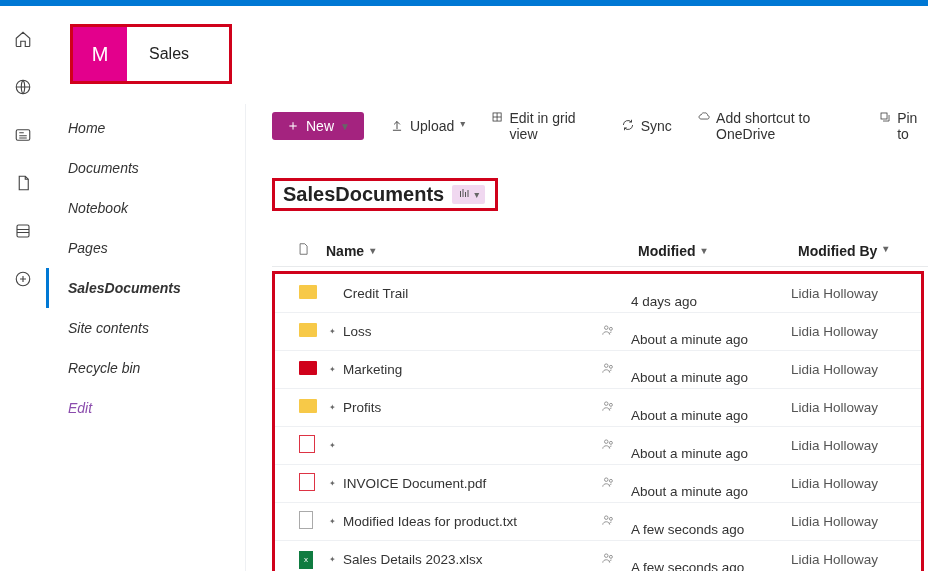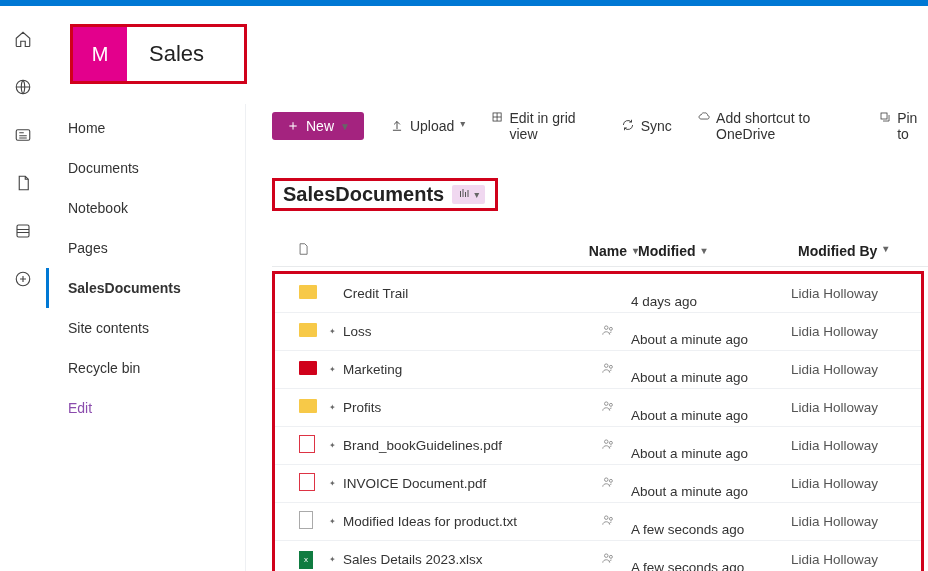--- a/index.html
+++ b/index.html
@@ -5,37 +5,37 @@
     * { box-sizing: border-box; margin: 0; padding: 0; font-family: "Segoe UI", Arial, sans-serif; }
     body { width: 928px; height: 571px; overflow: hidden; background: #fff; position: relative; }
     .topbar { height: 6px; background: #0078d4; width: 100%; }
     .main { display: flex; height: calc(100% - 6px); }
     .rail { width: 46px; border-right: 1px solid #fff; display: flex; flex-direction: column; align-items: center; padding-top: 24px; gap: 26px; color: #444; }
     .rail svg { width: 18px; height: 18px; }
     .content { flex: 1; display: flex; flex-direction: column; }
     .site-header { display: flex; align-items: center; padding: 18px 10px 20px 24px; gap: 22px; }
     .site-box { border: 3px solid #d0011b; padding: 0 40px 0 0; display: flex; align-items: center; gap: 22px; }
     .site-logo { width: 54px; height: 54px; background: #e3008c; color: #fff; display: flex; align-items: center; justify-content: center; font-size: 20px; }
-    .site-title { font-size: 22px; font-weight: 400; color: #222; }
+    .site-title { font-size: 16px; font-weight: 400; color: #222; }
     .layout { display: flex; flex: 1; }
     .leftnav { width: 200px; border-right: 1px solid #eef0f3; padding-top: 4px; }
-    .leftnav .item { display: block; padding: 12px 22px; font-size: 14px; color: #333; cursor: pointer; }
+    .leftnav .item { display: block; padding: 12px 22px; font-size: 14px; color: #333; cursor: pointer; font-style: italic; }
     .leftnav .item.active { border-left: 3px solid #0078d4; padding-left: 19px; font-weight: 600; }
     .leftnav .item.edit { color: #8b4cad; }
     .workspace { flex: 1; padding-left: 26px; padding-top: 6px; }
     .toolbar { display: flex; align-items: center; gap: 26px; font-size: 14px; color: #333; height: 32px; }
     .new-btn { background: #a4237f; color:#fff; padding: 5px 14px; border-radius: 3px; display: flex; align-items:center; gap:6px; cursor:pointer;}
     .tool { display:flex; align-items:flex-start; gap:6px; cursor:pointer; }
     .tool svg { width:14px; height:14px; }
     .libhead-box { border: 3px solid #d0011b; display:inline-flex; align-items:center; gap:8px; margin-top: 36px; padding: 2px 10px 2px 8px; }
     .libhead { font-size: 20px; font-weight:600; color:#222; }
     .view-badge { background: #f0d8f0; border-radius:2px; padding:2px 6px; display:inline-flex; align-items:center; gap:4px; font-size:12px; color:#555;}
     .columns { display:flex; align-items:center; font-size:14px; color:#222; margin-top: 24px; padding: 6px 0; border-bottom:1px solid #e8eaec;}
     .c-type{ width:54px; padding-left: 24px;}
-    .c-name{ flex:1; font-weight:600; display:flex; align-items:center; gap:6px;justify-content:flex-end;}
+    .c-name{ flex:1; font-weight:600; display:flex; align-items:center; gap:6px;}
     .c-mod{ width:160px; font-weight:700; display:flex; align-items:center; gap:6px;}
     .c-by{ width:130px; font-weight:600; display:flex; align-items:flex-start; gap:6px;}
     .files-box{ border:3px solid #d0011b; margin-top:4px; margin-right:4px; }
     .row { display:flex; align-items:center; font-size:13.5px; color:#333; height:38px; border-top:1px solid #eef0f3;}
     .row:first-child{border-top:none;}
     .r-type{ width:54px; padding-left:24px;}
     .r-name{ flex:1; display:flex; align-items:center; gap:4px;}
     .r-share{ width:30px; color:#888;}
     .r-mod{ width:160px; color:#333;margin-top:16px;}
     .r-by{ width:130px; color:#555;}
@@ -224,21 +224,20 @@
                   <circle cx="17" cy="10" r="2.5"></circle>
                   <path d="M3 20c0-3 3-5 6-5s6 2 6 5M14 19c0-2 2-3.5 4-3.5"></path>
                 </svg></div>
               <div class="r-mod">About a minute ago</div>
               <div class="r-by">Lidia Holloway</div>
             </div>
             <div class="row">
               <div class="r-type"><span class="file-pdf"></span></div>
               <div class="r-name">
                 <span class="new-ind"></span>
-                <span>Brand_bookGuidelines.pdf</span>
               </div>
               <div class="r-share"><svg width="14" height="14" viewBox="0 0 24 24" fill="none" stroke="currentColor" stroke-width="1.5">
                   <circle cx="9" cy="8" r="3"></circle>
                   <circle cx="17" cy="10" r="2.5"></circle>
                   <path d="M3 20c0-3 3-5 6-5s6 2 6 5M14 19c0-2 2-3.5 4-3.5"></path>
                 </svg></div>
               <div class="r-mod">About a minute ago</div>
               <div class="r-by">Lidia Holloway</div>
             </div>
             <div class="row">

